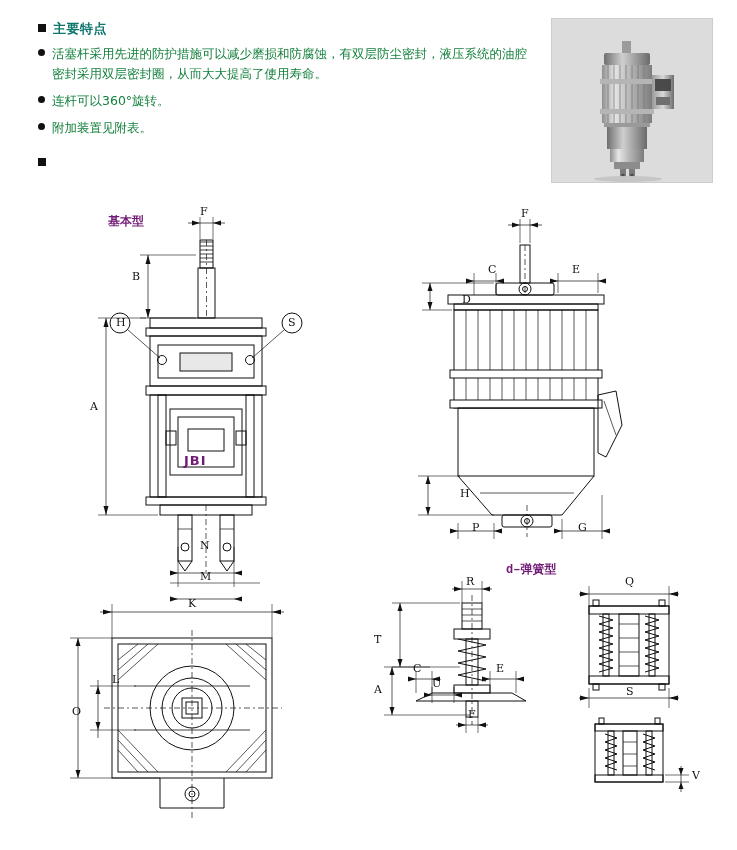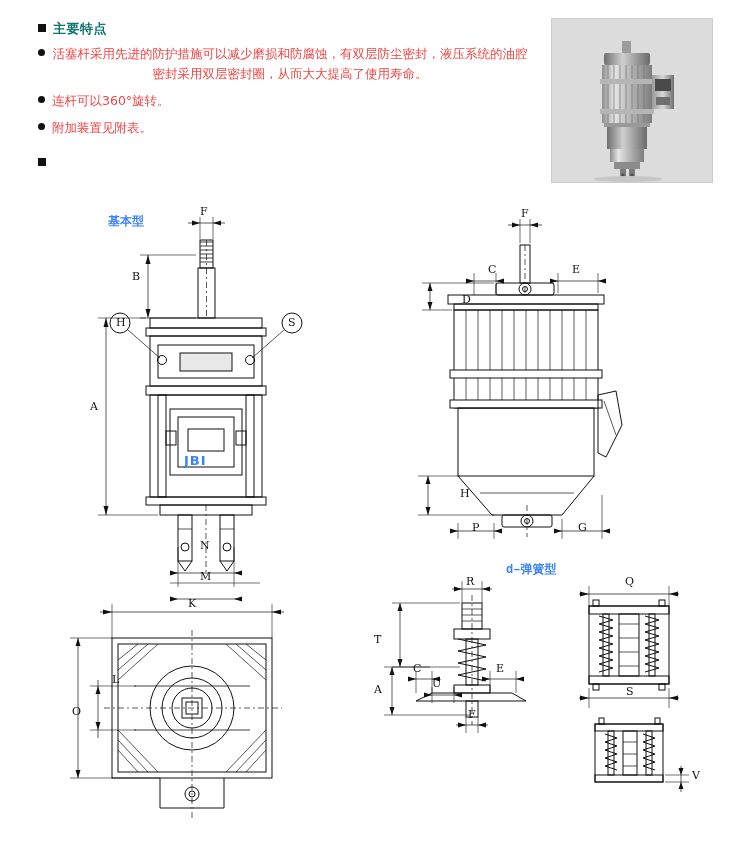--- a/index.html
+++ b/index.html
@@ -57,22 +57,21 @@
     flex: 0 0 auto;
     width: 7px; height: 7px;
     border-radius: 50%;
     background: #111;
     margin-top: 5px;
     margin-right: 7px;
   }
   .bullet .txt {
     font-size: 12.5px;
     line-height: 20px;
-    color: #ef4444;
-    text-align: center;
+    color: #15803d;
   }
 
   
   .photo-box {
     position: absolute;
     left: 551px;
     top: 18px;
     width: 160px;
     height: 163px;
     background: #dcdcdc;
@@ -96,21 +95,21 @@
     position: absolute;
     font-size: 11px;
     font-family: "DejaVu Serif", "Liberation Serif", serif;
     color: #111;
   }
   .label-b {
     position: absolute;
     font-size: 12px;
     font-weight: bold;
     font-family: "DejaVu Sans", "Liberation Sans", sans-serif;
-    color: #3b82f6;
+    color: #701a75;
   }
   svg { display: block; }
 </style>
 </head>
 <body>
 
 <div class="page">
 
   <div class="sec-head" id="features-head">
     <span class="sq"></span><span>主要特点</span>

